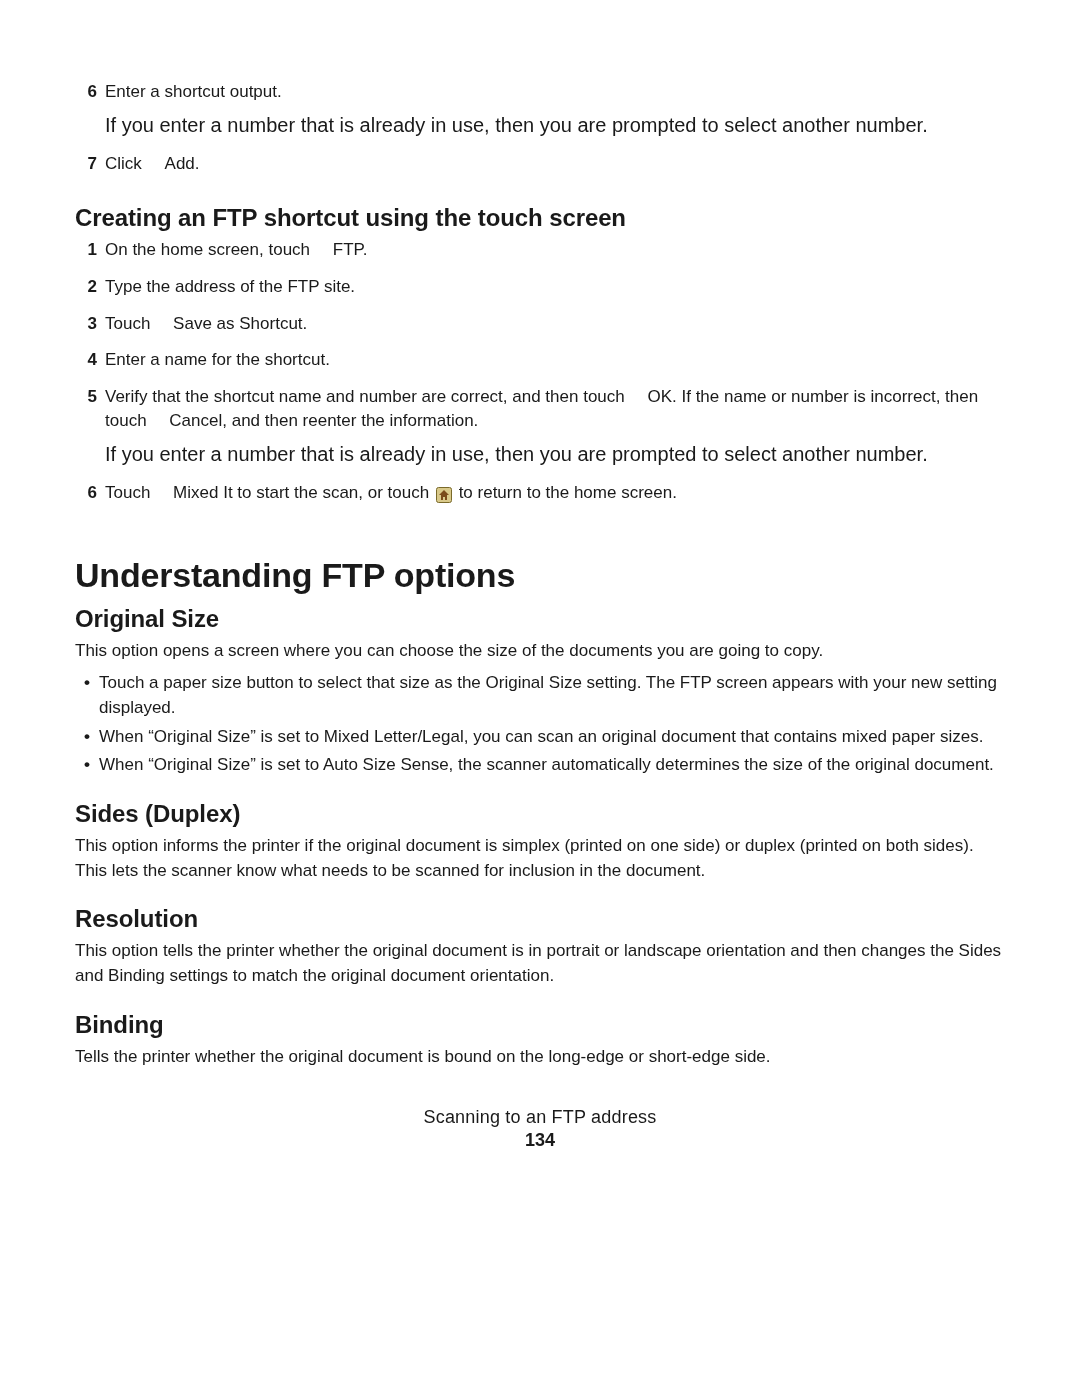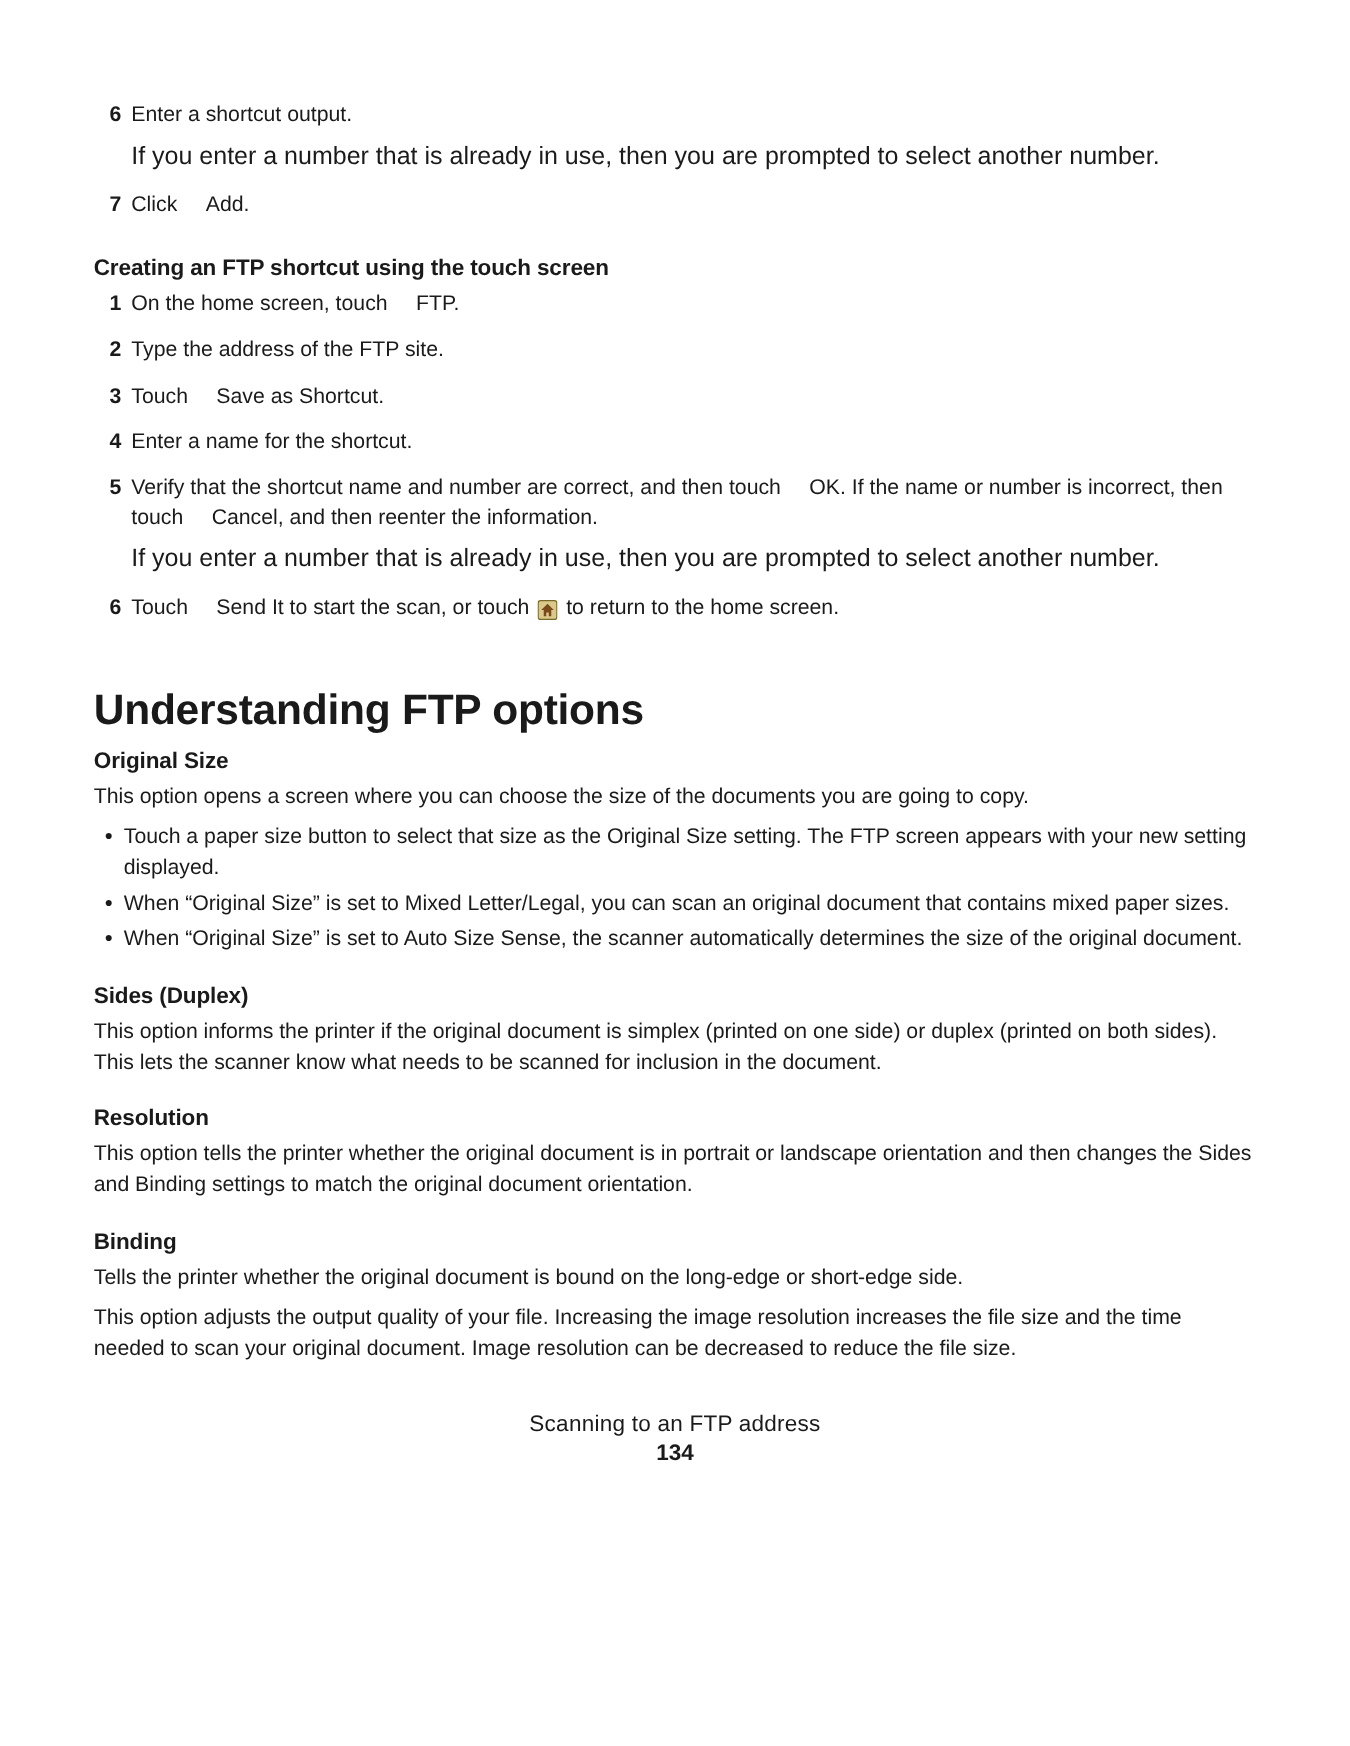--- a/index.html
+++ b/index.html
@@ -48,21 +48,21 @@
     line-height: 1.45;
   }
   h1.section {
     font-weight: 700;
     font-size: 34px;
     margin: 44px 0 10px 0;
     letter-spacing: -0.2px;
   }
   h2.subsection {
     font-weight: 700;
-    font-size: 18px;
+    font-size: 24px;
     margin: 22px 0 6px 0;
     letter-spacing: -0.1px;
   }
   h2.subsection.first {
     margin-top: 10px;
   }
   p.para {
     font-size: 17px;
     margin: 0 0 8px 0;
     line-height: 1.45;
@@ -165,21 +165,21 @@
         <p>
           <span>Verify that the shortcut name and number are correct, and then touch </span><b>OK</b><span>. If the name or number is incorrect, then touch </span><b>Cancel</b><span>, and then reenter the information.</span>
         </p>
         <p class="subnote">If you enter a number that is already in use, then you are prompted to select another number.</p>
       </div>
     </li>
     <li>
       <span class="num">6</span>
       <div class="body">
         <p>
-          <span>Touch </span><b>Send It</b><span> to start the scan, or touch </span><span class="home-icon"><svg viewBox="0 0 16 16" width="16" height="16">
+          <span>Touch </span><b>Mixed It</b><span> to start the scan, or touch </span><span class="home-icon"><svg viewBox="0 0 16 16" width="16" height="16">
                 <rect x="0.5" y="0.5" width="15" height="15" rx="2" fill="#d9c98a" stroke="#7a6a2a"></rect>
                 <path d="M8 3 L13 8 L11 8 L11 13 L9 13 L9 10 L7 10 L7 13 L5 13 L5 8 L3 8 Z" fill="#7a4a1a"></path>
               </svg></span><span> to return to the home screen.</span>
         </p>
       </div>
     </li>
   </ol>
 
   <h1 class="section">Understanding FTP options</h1>
 
@@ -202,20 +202,19 @@
 
   <h2 class="subsection">Sides (Duplex)</h2>
   <p class="para">This option informs the printer if the original document is simplex (printed on one side) or duplex (printed on both sides). This lets the scanner know what needs to be scanned for inclusion in the document.</p>
 
   <h2 class="subsection">Resolution</h2>
   <p class="para">This option tells the printer whether the original document is in portrait or landscape orientation and then changes the Sides and Binding settings to match the original document orientation.</p>
 
   <h2 class="subsection">Binding</h2>
   <p class="para">Tells the printer whether the original document is bound on the long-edge or short-edge side.</p>
 
-  <p class="para">This option adjusts the output quality of your file. Increasing the image resolution increases the file size and the time needed to scan your original document. Image resolution can be decreased to reduce the file size.</p>
 
   <div class="footer">
     <div class="ftitle">Scanning to an FTP address</div>
     <div class="fpage">134</div>
   </div>
 
 </div>
 
 </body></html>

